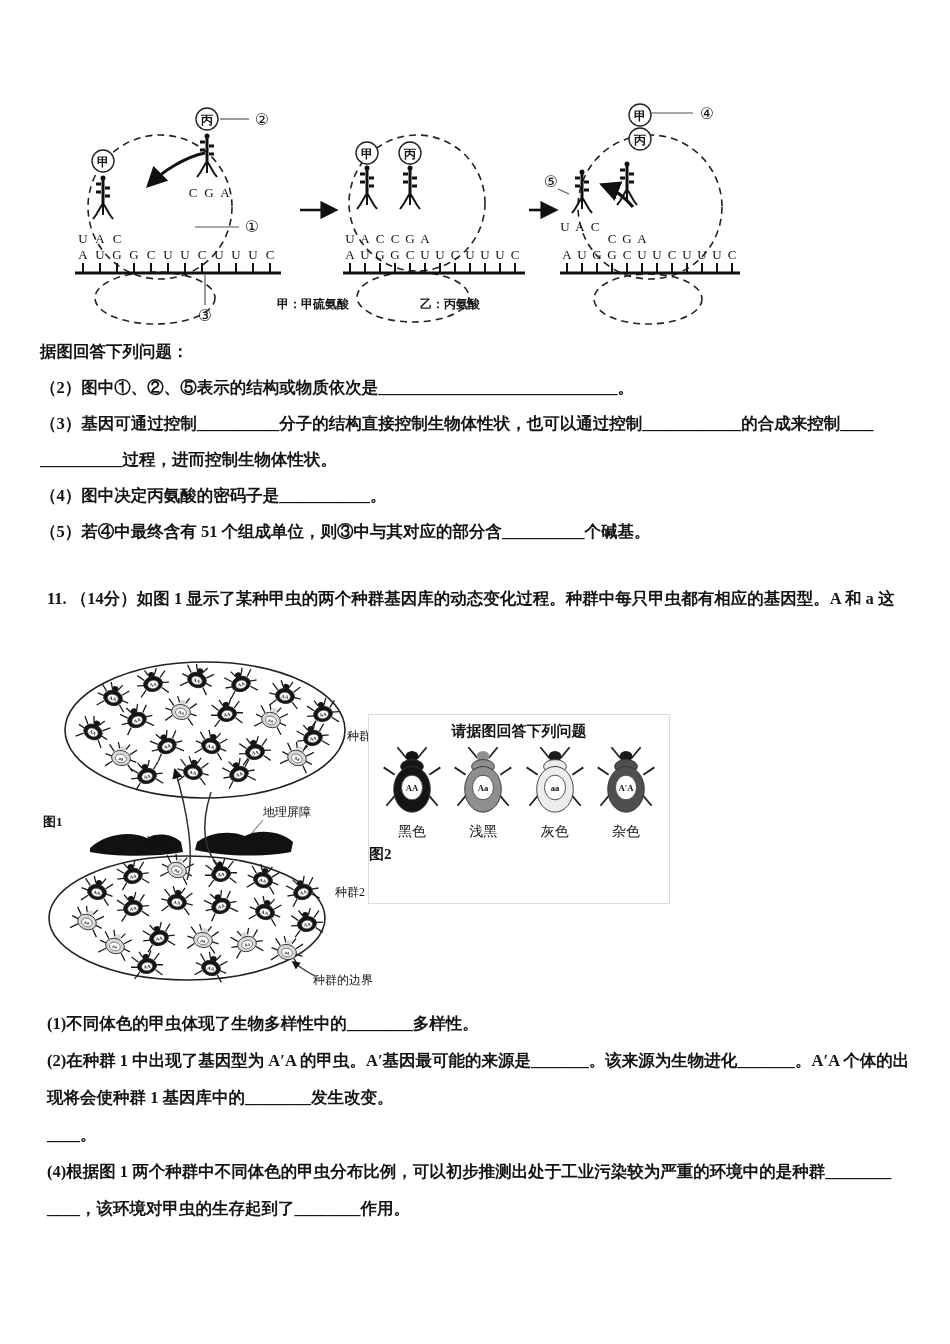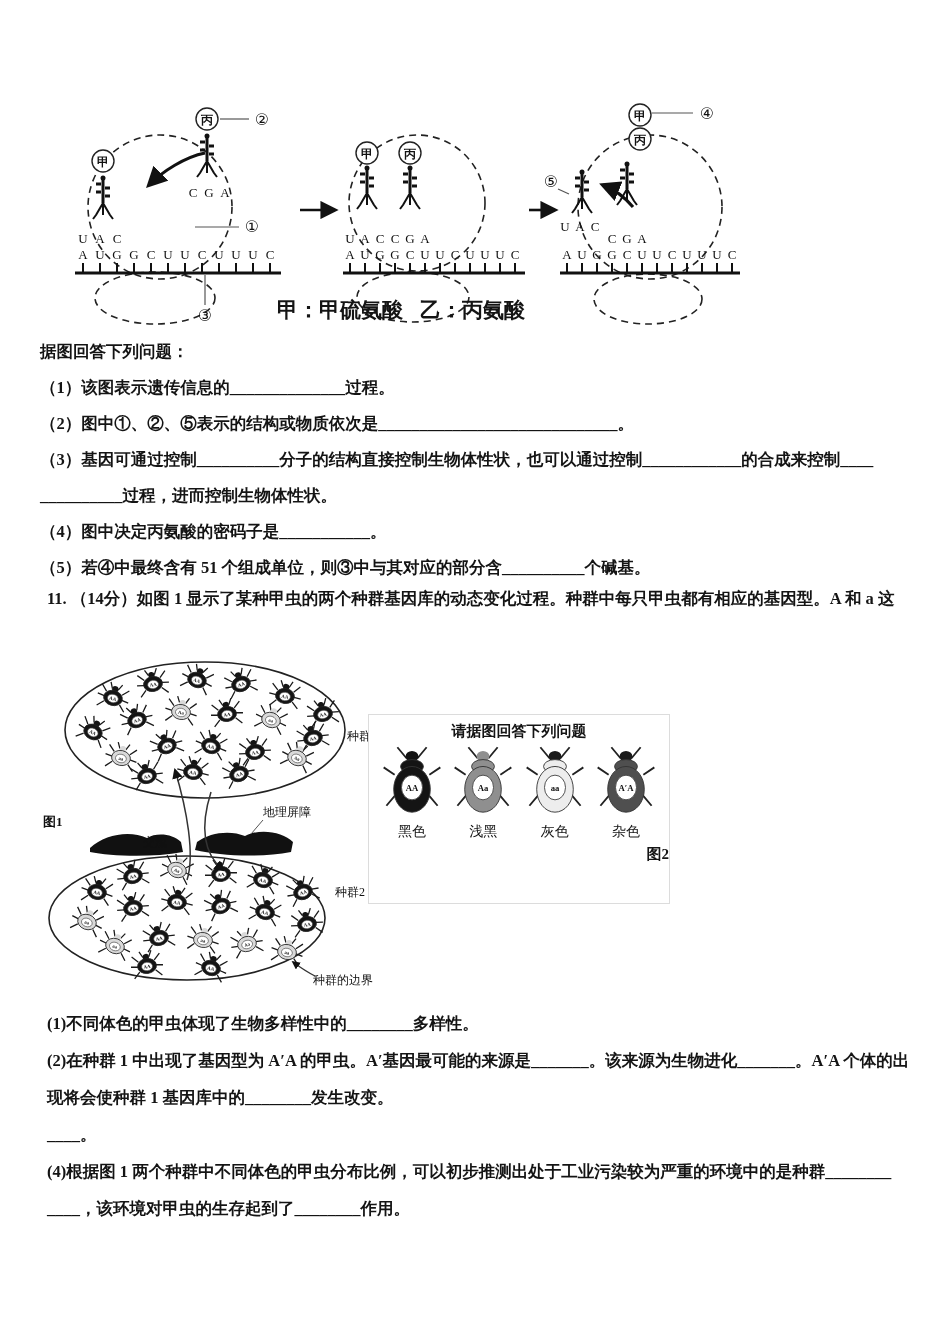--- a/index.html
+++ b/index.html
@@ -5,33 +5,33 @@
   html,body{margin:0;padding:0;background:#888;}
   .page{
     position:relative; width:950px; height:1344px; background:#ffffff;
     font-family:"Liberation Serif","DejaVu Serif",serif; color:#141414;
     overflow:hidden; margin:0 auto;
   }
   .abs{position:absolute;}
   .tblock{position:absolute; left:40px; width:895px;}
   .qline{height:36px; line-height:36px; font-size:16.5px; font-weight:600; white-space:nowrap;}
   .sline{height:37px; line-height:37px; font-size:16.5px; font-weight:600; white-space:nowrap;margin-left:7px;}
-  .cap{position:absolute; font-size:21px; font-weight:700; white-space:nowrap;}
+  .cap{position:absolute; font-size:12px; font-weight:700; white-space:nowrap;}
   svg text{font-family:"Liberation Serif","DejaVu Serif",serif;}
   .numtxt{font-family:"DejaVu Sans",sans-serif;}
   
   .fig2box{
     position:absolute; left:368px; top:714px; width:300px; height:188px;
     border:1px solid #dcdcdc; background:#fff;
   }
   .fig2title{text-align:center; font-size:15px; font-weight:700; padding-top:7px;}
   .fig2row{display:flex; justify-content:space-between; padding:2px 10px 0 10px;}
   .fig2cell{width:66px; text-align:center;}
   .fig2name{font-size:14px; font-weight:400; margin-top:-2px;}
-  .fig2cap{text-align:right; font-size:15px; font-weight:700; margin-top:4px;}
+  .fig2cap{text-align:left; font-size:15px; font-weight:700; margin-top:4px;}
 </style>
 </head>
 <body>
 
 <div class="page">
 
   <svg class="abs" style="left:55px; top:95px;" width="690" height="235" viewBox="0 0 690 235">
     <defs>
       <marker id="ah" viewBox="0 0 10 10" refX="8" refY="5" markerWidth="7" markerHeight="7" orient="auto-start-reverse">
         <path d="M0,0 L10,5 L0,10 z" fill="#111"></path>
@@ -188,21 +188,20 @@
     <path d="M578,112 C568,100 558,94 548,90" stroke="#111" stroke-width="3" fill="none" marker-end="url(#ah)"></path>
     <text class="numtxt" x="496" y="92" font-size="16" text-anchor="middle" fill="#111">⑤</text>
     <path d="M503,94 L514,99" stroke="#555" stroke-width="1.2"></path>
   </svg>
 
   <span class="cap" style="left:277px; top:296px;">甲：甲硫氨酸</span>
   <span class="cap" style="left:420px; top:296px;">乙：丙氨酸</span>
 
   <div class="tblock" style="top:334px;">
     <div class="qline">据图回答下列问题：</div>
-    <div class="qline">（1）该图表示遗传信息的______________过程。</div>
     <div class="qline">（2）图中①、②、⑤表示的结构或物质依次是_____________________________。</div>
     <div class="qline">（3）基因可通过控制__________分子的结构直接控制生物体性状，也可以通过控制____________的合成来控制____</div>
     <div class="qline">__________过程，进而控制生物体性状。</div>
     <div class="qline">（4）图中决定丙氨酸的密码子是___________。</div>
     <div class="qline">（5）若④中最终含有 51 个组成单位，则③中与其对应的部分含__________个碱基。</div>
   </div>
 
   <div class="tblock" style="top:580px;">
     <div class="sline">11. （14分）如图 1 显示了某种甲虫的两个种群基因库的动态变化过程。种群中每只甲虫都有相应的基因型。A 和 a 这</div>
   </div>

